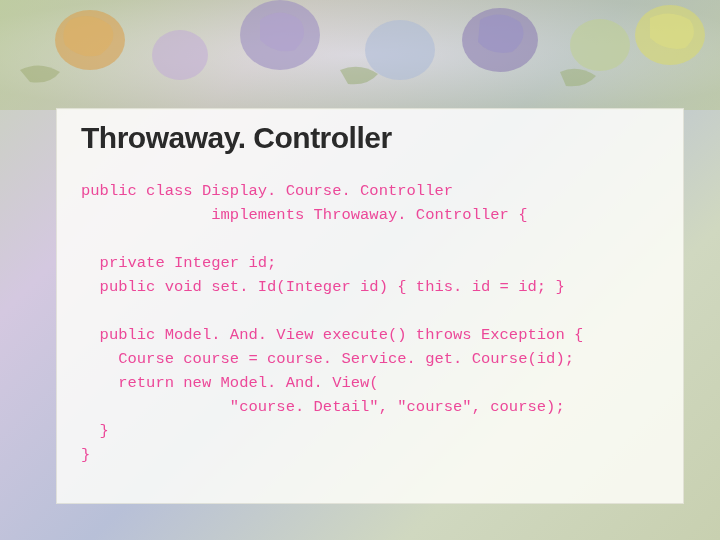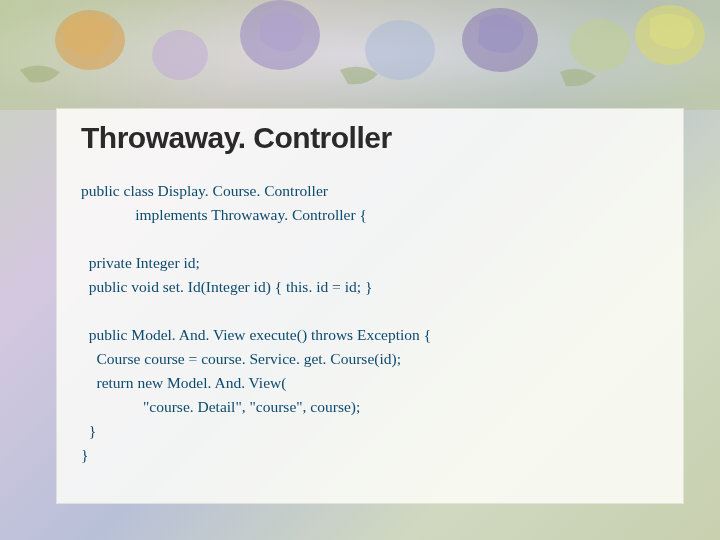--- a/index.html
+++ b/index.html
@@ -30,23 +30,23 @@
   }
   .slide-title {
     font-family: Verdana, Arial, sans-serif;
     font-size: 30px;
     font-weight: bold;
     color: #2a2a2a;
     margin-bottom: 24px;
     letter-spacing: -0.5px;
   }
   .code {
-    font-family: Liberation Serif, serif;
+    font-family: Liberation Mono, monospace;
     font-size: 15.5px;
-    color: #0c4a6e;
+    color: #ec4899;
     line-height: 1.55;
     white-space: pre;
   }
 </style>
 </head>
 <body>
 
 <svg class="bg-flowers" viewBox="0 0 720 110" preserveAspectRatio="none">
   <defs>
     <radialGradient id="g1" cx="50%" cy="50%" r="60%">

